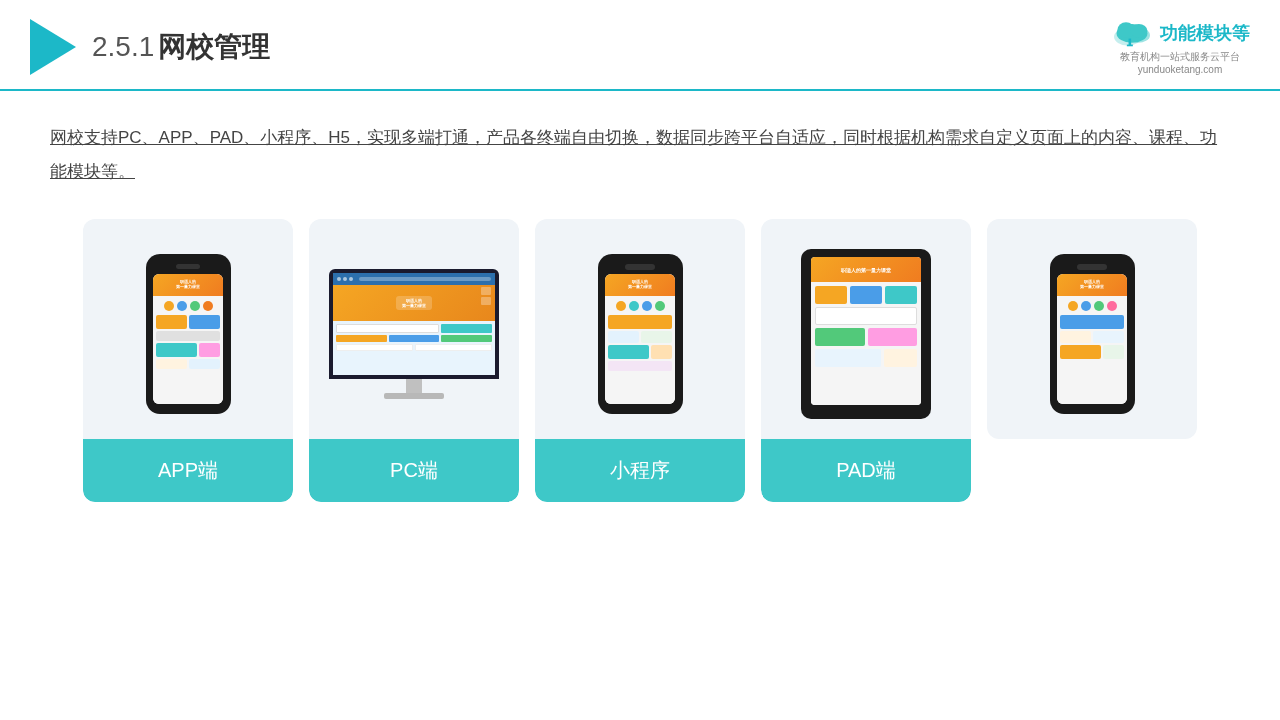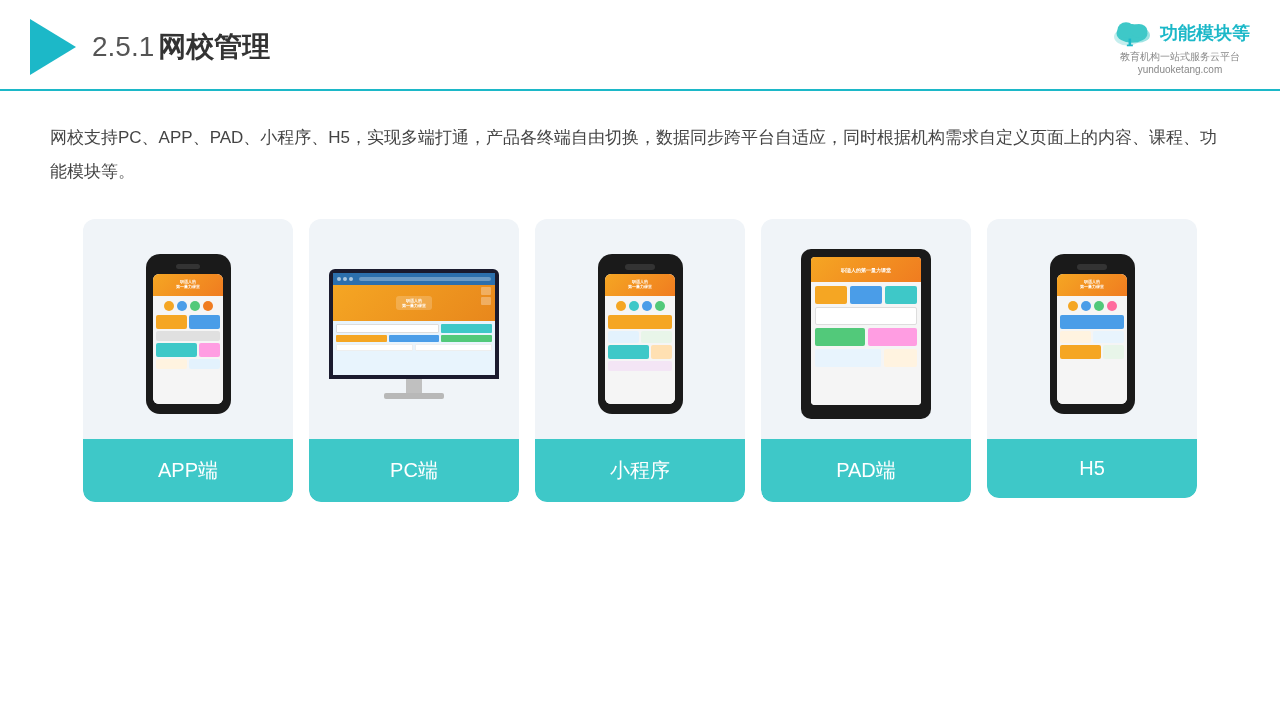--- a/index.html
+++ b/index.html
@@ -81,20 +81,21 @@
     
     .main-content {
       padding: 30px 50px 20px 50px;
     }
 
     .description {
       font-size: 17px;
       color: #444;
       line-height: 2;
       margin-bottom: 30px;
+      text-decoration: underline;
     }
 
     
     .cards-container {
       display: flex;
       gap: 16px;
       justify-content: center;
       align-items: flex-start;
       margin-top: 10px;
     }
@@ -580,17 +581,16 @@
                   <div class="phone-block" style="background:#e8f5e9;height:14px;"></div>
                 </div>
                 <div class="phone-row">
                   <div class="phone-block" style="background:#f5f5f5;height:10px;"></div>
                 </div>
               </div>
             </div>
           </div>
         </div>
       </div>
-      <div class="card-label">H5</div>
     </div>
 
   </div>
 </div>
 
 </body></html>

